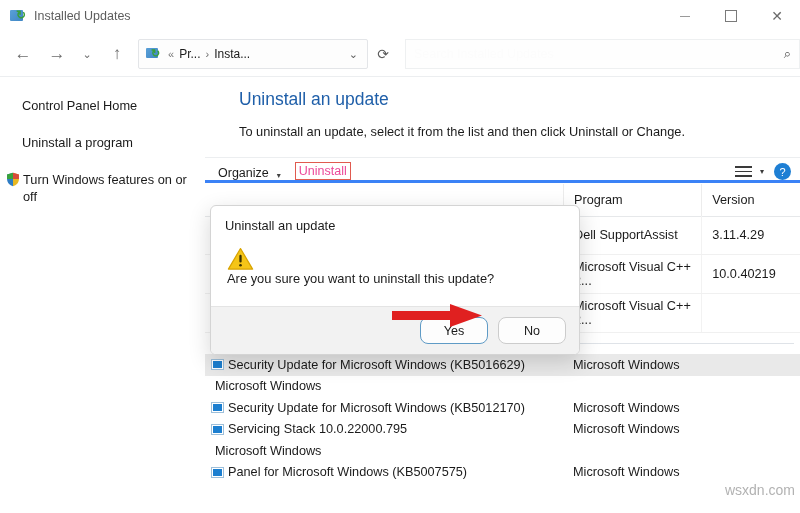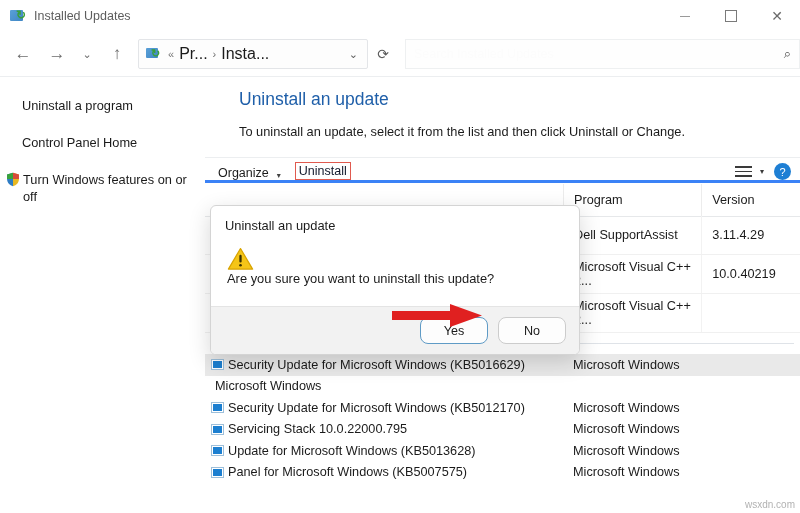--- a/index.html
+++ b/index.html
@@ -104,21 +104,21 @@
     position: absolute; left: 0; top: 1px;
     width: 12px; height: 10px;
     background: linear-gradient(135deg,#5aa0d8 0%, #3f86c4 100%);
     border-radius: 1px;
   }
   .addr-icon .arrow {
     position: absolute; left: 5px; top: 0px;
     color: #3aa03a; font-size: 11px; line-height: 12px; font-weight: bold;
   }
   .addr-chev { color: #777; font-size: 11px; margin-right: 5px; }
-  .addr-seg { color: #1b1b1b; font-size: 16px; }
+  .addr-seg { color: #1b1b1b; font-size: 12px; }
   .addr-sep { color: #6f6f6f; font-size: 11px; margin: 0 5px; }
   .addr-drop { margin-left: auto; margin-right: 9px; color: #5c5c5c; font-size: 11px; }
   .refresh {
     width: 26px; height: 28px;
     display: flex; align-items: center; justify-content: center;
     color: #5c5c5c; font-size: 14px;
     margin-left: 2px;
   }
   .searchbox {
     flex: 1;
@@ -204,21 +204,21 @@
   .tb-item {
     font-size: 12.5px;
     color: #1b1b1b;
     margin-right: 8px;
   }
   .tb-caret { font-size: 8px; color: #444; margin-right: 14px; }
   .tb-highlight {
     border: 1.6px solid #e05a4f;
     padding: 0px 3px;
     font-size: 12.5px;
-    color: #0f172a;
+    color: #ec4899;
     line-height: 16px;
   }
   .tb-right {
     margin-left: auto;
     display: flex;
     align-items: center;
     padding-right: 9px;
   }
   .hamburger { display: flex; flex-direction: column; justify-content: center; gap: 3px; width: 17px; }
   .hamburger span { display:block; height: 1.6px; background: #3a3a3a; width: 17px; }
@@ -355,22 +355,22 @@
   .red-arrow {
     position: absolute;
     left: 392px;
     top: 303px;
     z-index: 60;
   }
 
   .watermark {
     position: absolute;
     right: 5px;
-    bottom: 3px;
-    font-size: 10px;
+    bottom: 15px;
+    font-size: 14px;
     color: #b2b2b2;
     z-index: 70;
   }
 </style>
 </head>
 <body>
 
 <div class="titlebar">
   <div class="title-icon">
     <span class="sq"></span>
@@ -413,24 +413,24 @@
   <div class="searchbox">
     <span class="ph">Search Installed Updates</span>
     <span class="search-icon">⌕</span>
   </div>
 </div>
 
 <div class="bodyarea">
 
   <div class="sidebar">
     <div class="side-item">
+      <span>Control Panel Home</span>
+    </div>
+    <div class="side-item">
       <span>Uninstall a program</span>
-    </div>
-    <div class="side-item">
-      <span>Control Panel Home</span>
     </div>
     <div class="side-item">
       <svg class="shield" viewBox="0 0 16 17">
         <path d="M8 0.7 L15 2.6 V8 C15 12.4 11.8 15.4 8 16.3 C4.2 15.4 1 12.4 1 8 V2.6 Z" fill="#ffffff"></path>
         <path d="M8 0.9 L8 16.1 C4.3 15.2 1.2 12.3 1.2 8 V2.7 Z" fill="#2e7cc4"></path>
         <path d="M8 0.9 L14.8 2.7 V8 C14.8 12.3 11.7 15.2 8 16.1 Z" fill="#e8b822"></path>
         <path d="M1.2 2.7 L8 0.9 L8 8 L1.2 8 Z" fill="#3aa33a"></path>
         <path d="M8 0.9 L14.8 2.7 V8 H8 Z" fill="#d84a3a"></path>
       </svg>
       <span>Turn Windows features on or off</span>
@@ -524,26 +524,20 @@
           <span class="upd-icon">
               <i></i>
             </span>
           <span>Servicing Stack 10.0.22000.795</span>
         </div>
         <div class="c2">Microsoft Windows</div>
         <div class="c3"></div>
       </div>
 
       <div class="row compact">
-        <div class="c1">
-          <span class="upd-icon">
-              <i></i>
-            </span>
-          <span>Update for Microsoft Windows (KB5013628)</span>
-        </div>
         <div class="c2">Microsoft Windows</div>
         <div class="c3"></div>
       </div>
 
       <div class="row compact">
         <div class="c1">
           <span class="upd-icon">
               <i></i>
             </span>
           <span>Panel for Microsoft Windows (KB5007575)</span>

